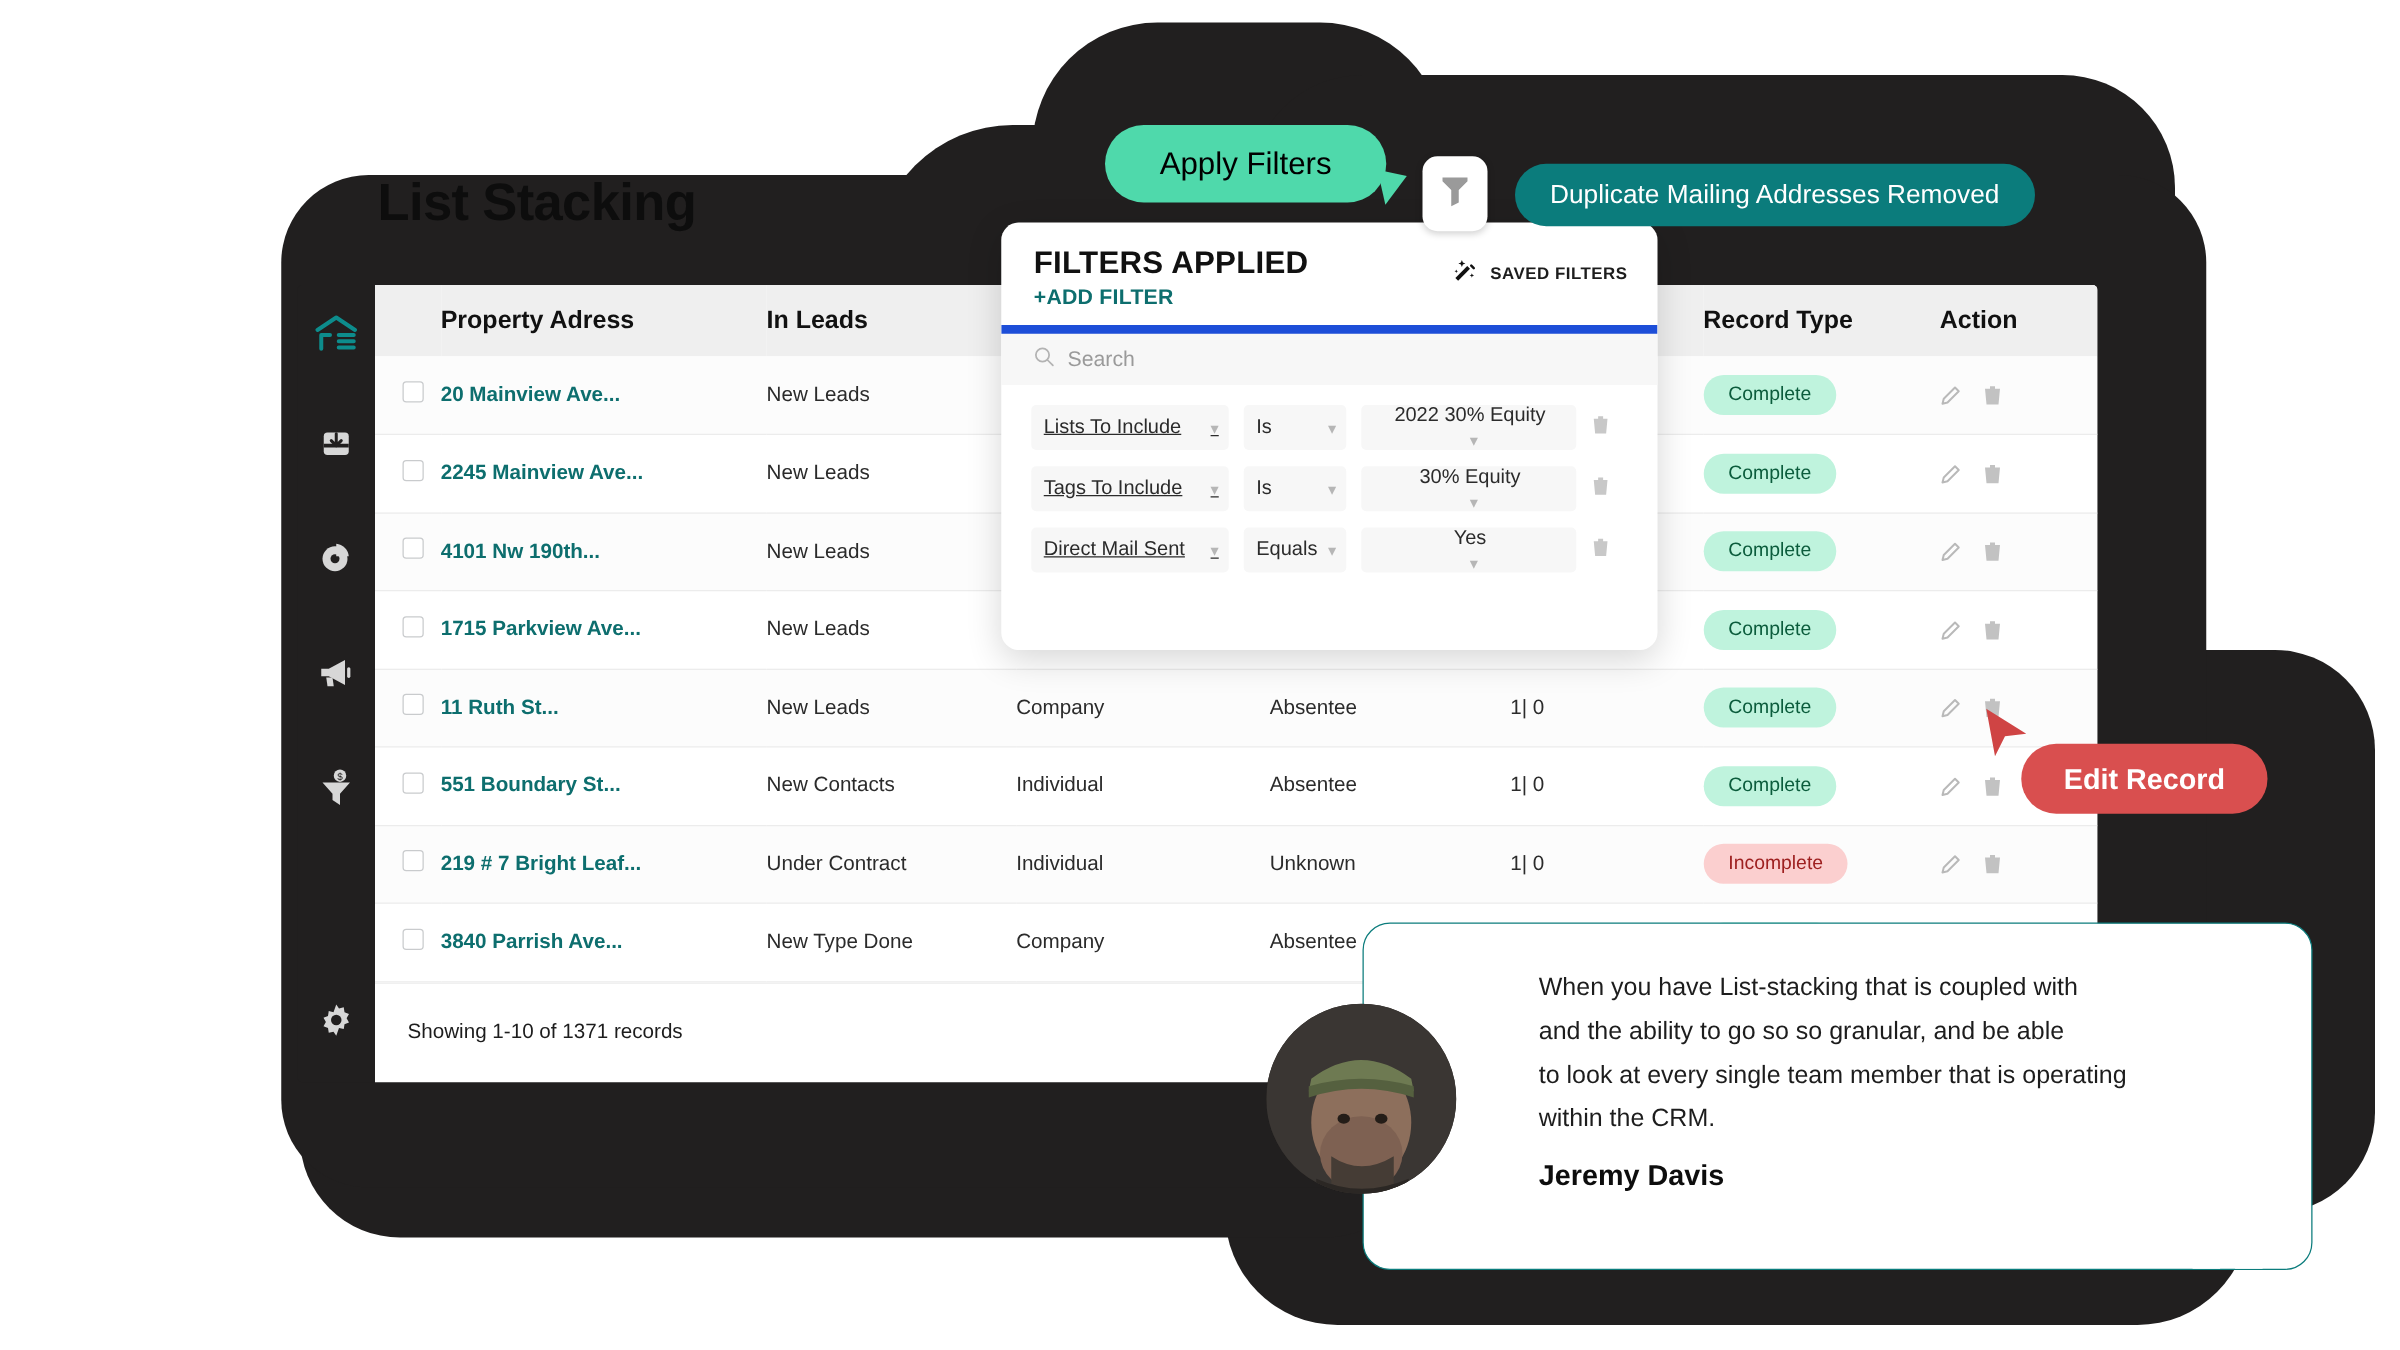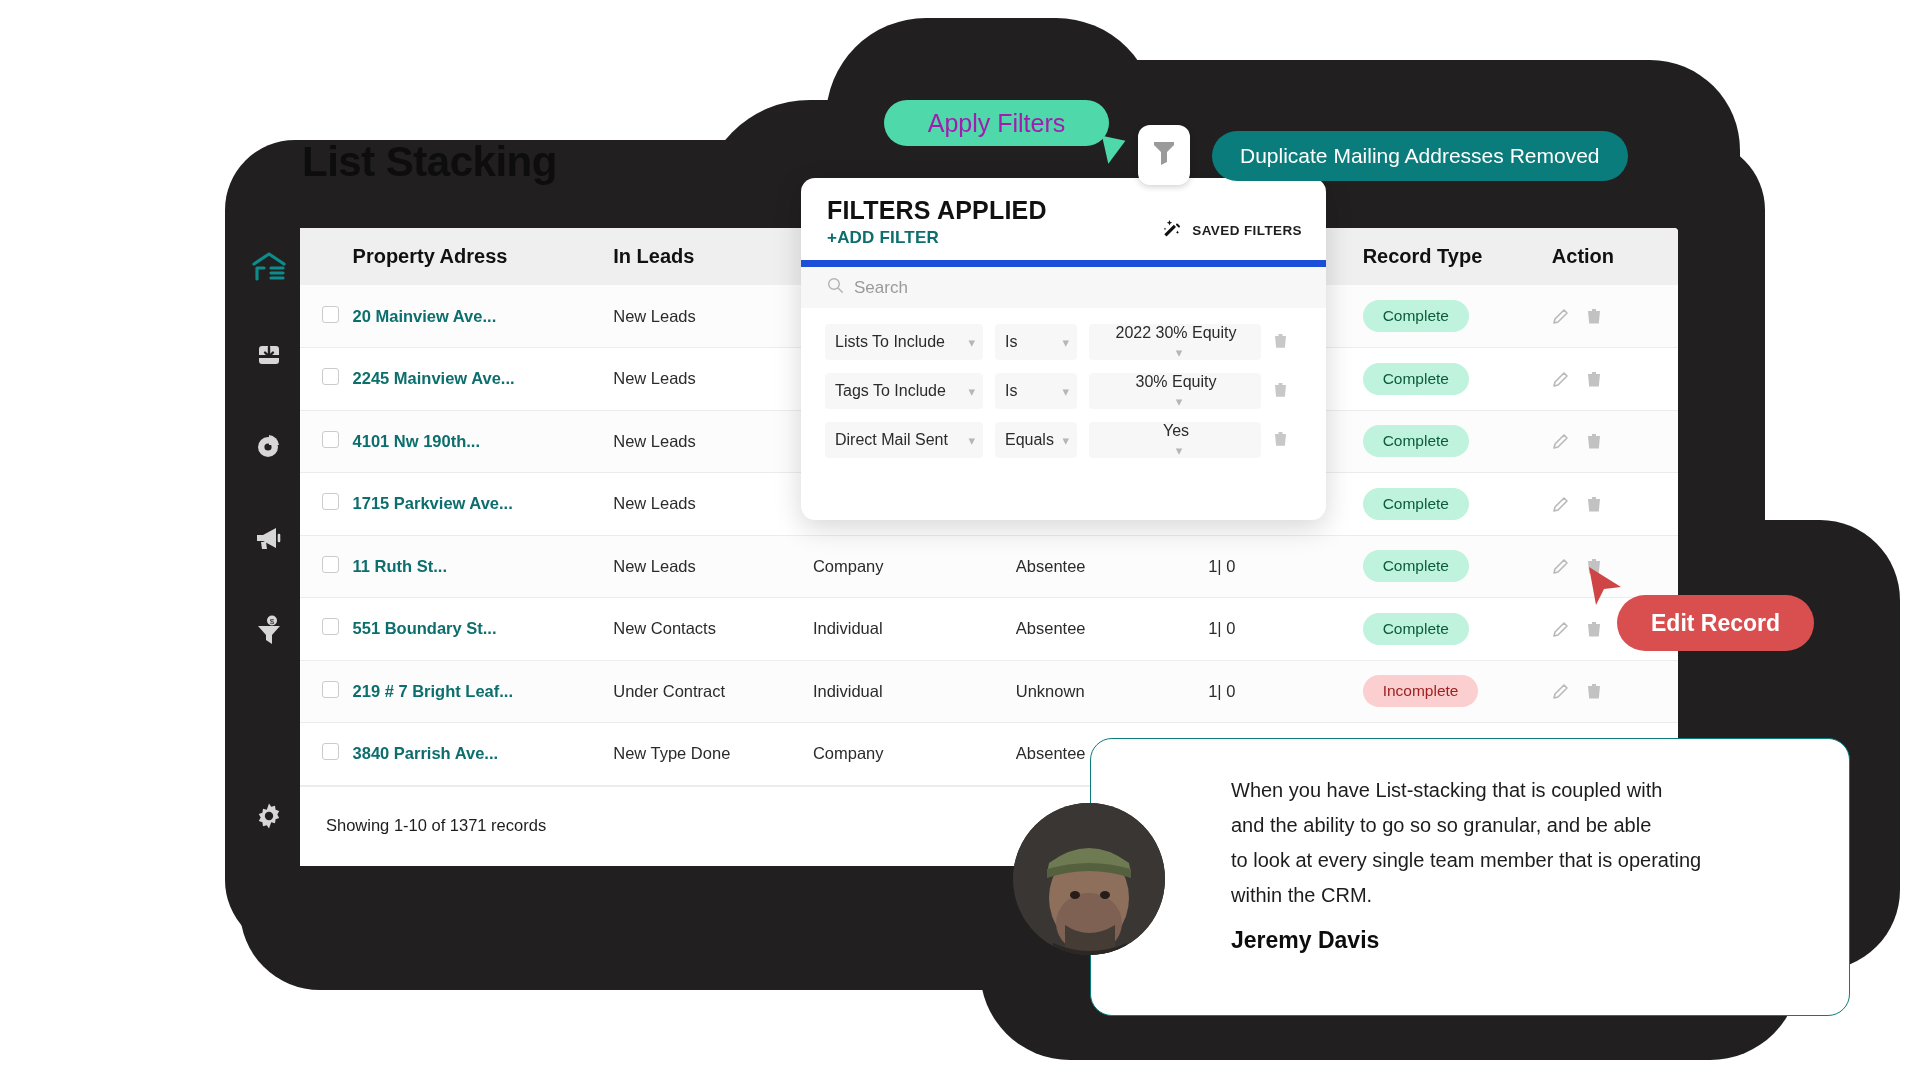--- a/index.html
+++ b/index.html
@@ -108,22 +108,22 @@
     background: #fff; border-top: 1px solid #ececec;
     padding: 0 26px;
   }
   .showing { font-size: 16.5px; color: #1d1d1d; }
   .pager { margin-left: auto; display: flex; align-items: center; gap: 25px; padding-right: 300px; }
   .pager span { font-size: 17px; color: #1d1d1d; }
 
   
   .apply-filters-btn {
     position: absolute; left: 884px; top: 100px;
-    width: 225px; height: 46px;
-    background: #4fd9ab; color: #a21caf;
+    width: 225px; height: 62px;
+    background: #4fd9ab; color: #000000;
     border-radius: 999px;
     display: flex; align-items: center; justify-content: center;
     font-size: 25px; font-weight: 500;
     z-index: 30;
   }
   .apply-tail {
     position: absolute; left: 1099px; top: 138px;
     width: 0; height: 0;
     border-left: 12px solid transparent;
     border-right: 12px solid transparent;
@@ -156,39 +156,39 @@
     background: #ffffff; border-radius: 14px;
     z-index: 28;
     box-shadow: 0 8px 28px rgba(0,0,0,.16);
     overflow: hidden;
     margin-left: 41px;
   }
   .fp-head { padding: 18px 26px 12px 26px; position: relative; }
   .fp-title { font-size: 25px; font-weight: 700; color: #111; letter-spacing: .2px; }
   .fp-add { font-size: 17px; color: #0d6e6e; font-weight: 600; margin-top: 3px; letter-spacing: .2px; }
   .fp-saved {
-    position: absolute; right: 24px; top: 40px;
+    position: absolute; right: 24px; top: 28px;
     display: flex; align-items: center; gap: 9px;
     font-size: 13.5px; font-weight: 600; color: #1d1d1d; letter-spacing: .4px;
   }
   .fp-search {
     background: #f7f7f7; height: 48px;
     display: flex; align-items: center; gap: 10px;
     padding: 0 26px; color: #9a9a9a; font-size: 17px;
     border-top: 7px solid #1d4ed8;
   }
   .fp-rows { padding: 16px 24px 0 24px; }
   .fp-row { display: flex; align-items: center; gap: 12px; margin-bottom: 13px; }
   .fp-sel {
     background: #f7f7f7; border-radius: 4px; height: 36px;
     display: flex; align-items: center; justify-content: space-between;
     padding: 0 8px 0 10px; font-size: 16px; color: #2b2b2b;
     white-space: nowrap; overflow: hidden;
   }
-  .fp-sel.w1 { width: 158px; }
+  .fp-sel.w1 { width: 158px; text-decoration: underline; }
   .fp-sel.w2 { width: 82px; }
   .fp-sel.w3 { width: 172px; flex-direction: column; }
   .caret { color: #b6b6b6; font-size: 13px; margin-left: 6px; }
   .fp-apply {
     text-align: right; padding: 8px 26px 0 0;
     font-size: 19px; font-weight: 600; color: #0d6e6e; letter-spacing: .3px;
   }
 
   
   .edit-record {

